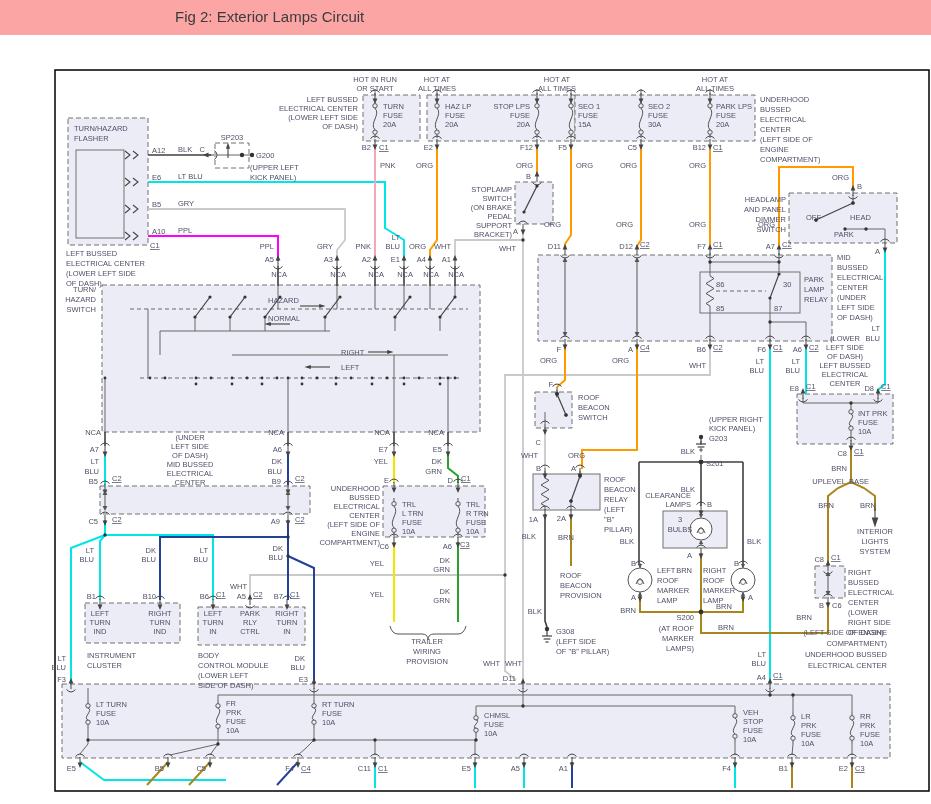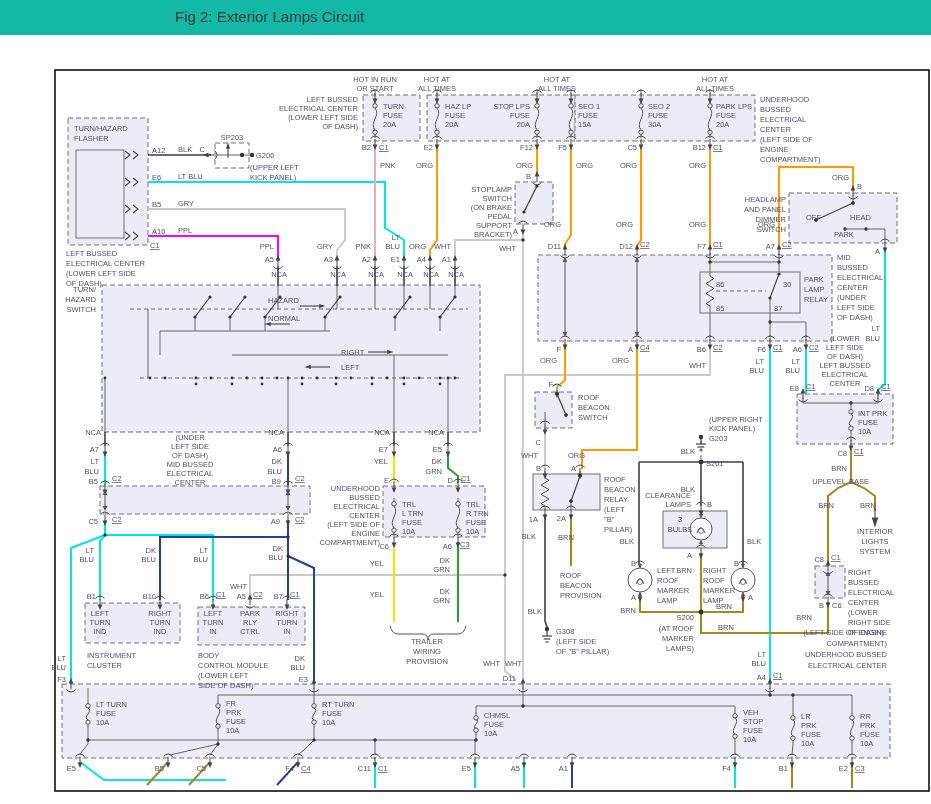--- a/index.html
+++ b/index.html
@@ -1,18 +1,18 @@
 <!DOCTYPE html>
 <html><head>
 <meta charset="utf-8">
 <style>
   html,body{margin:0;padding:0;background:#fff;}
   .stage{position:relative;width:931px;height:804px;background:#fff;overflow:hidden;
          font-family:"Liberation Sans",sans-serif;}
-  .titlebar{position:absolute;left:0;top:0;width:931px;height:35px;background:#14b8a6;}
+  .titlebar{position:absolute;left:0;top:0;width:931px;height:35px;background:#fca5a5;}
   .titlebar span{display:inline-block;margin-left:175px;margin-top:8px;font-size:15px;color:#3b3b3b;}
   svg{position:absolute;left:0;top:0;}
   text{font-family:"Liberation Sans",sans-serif;}
 </style>
 </head>
 <body>
 
 <div class="stage">
   <svg id="diagram" width="931" height="804" viewBox="0 0 931 804">
       <g>

